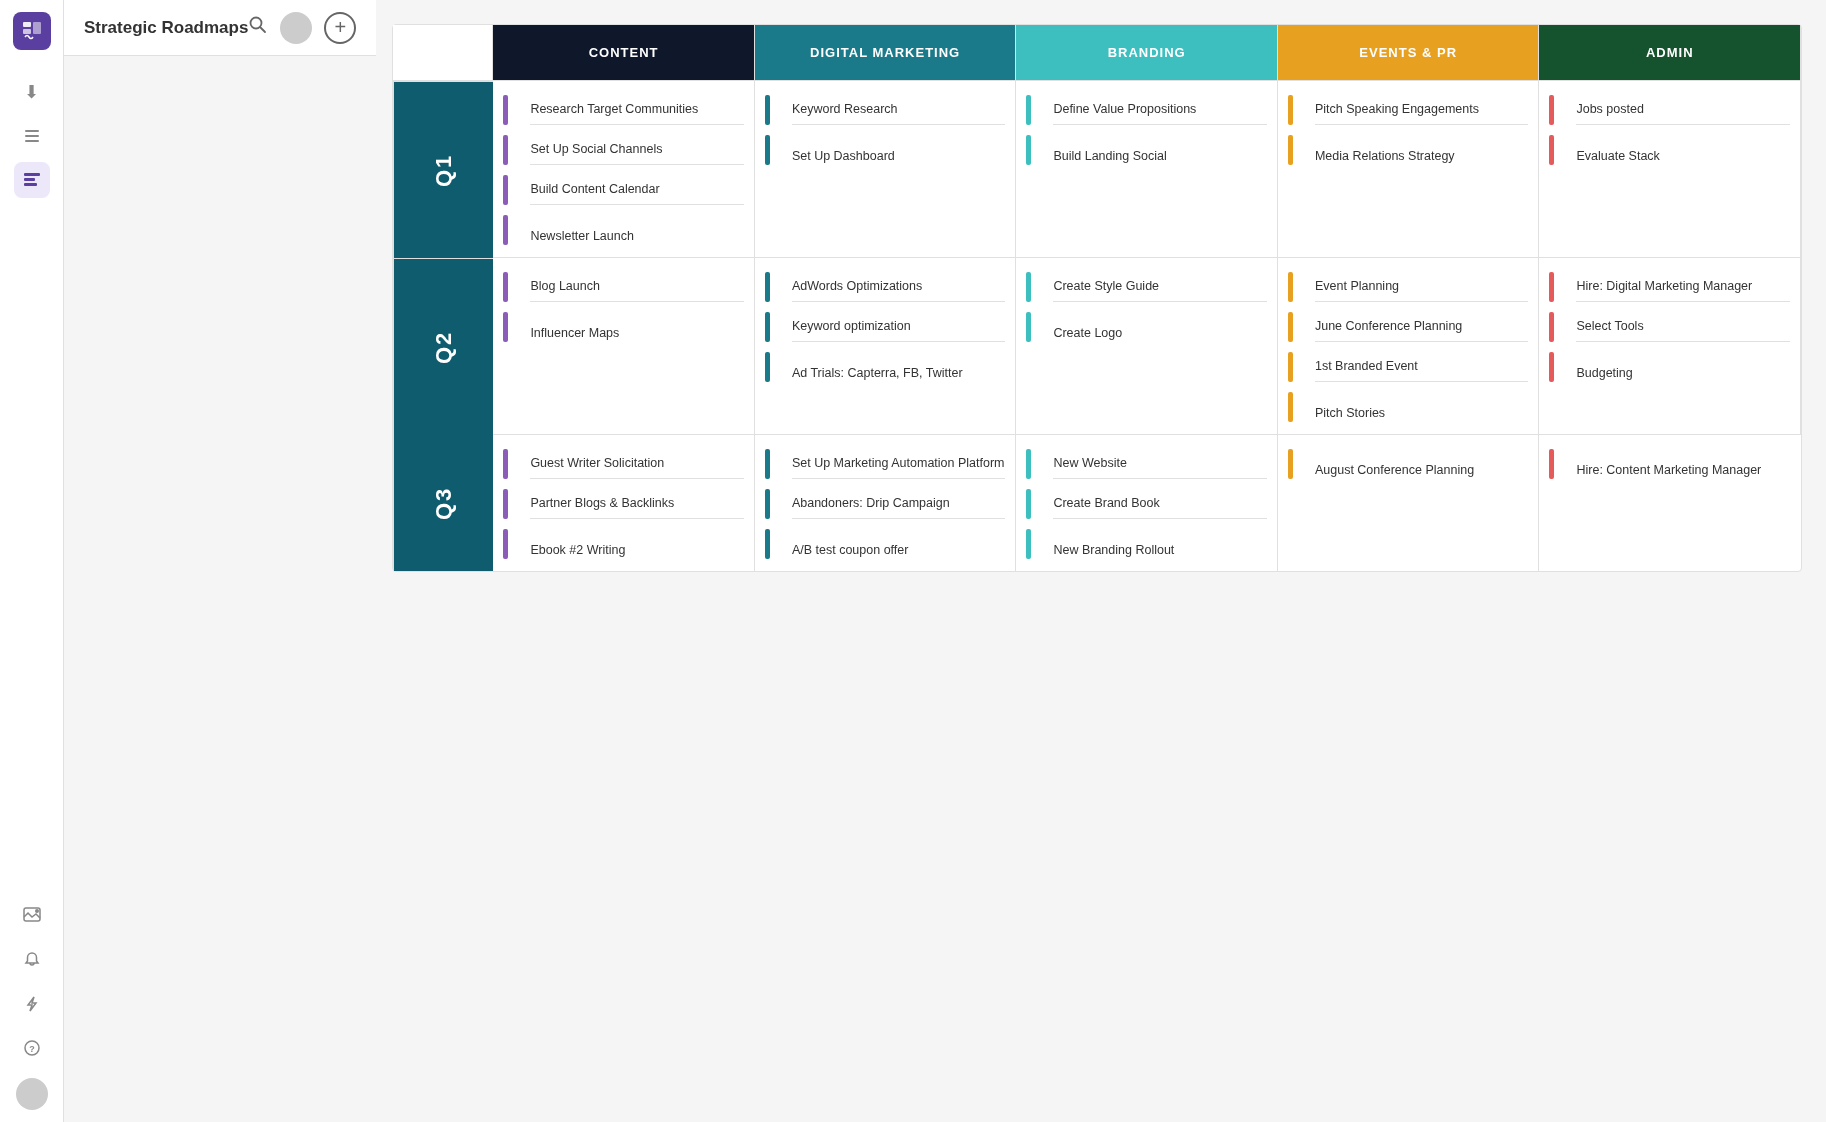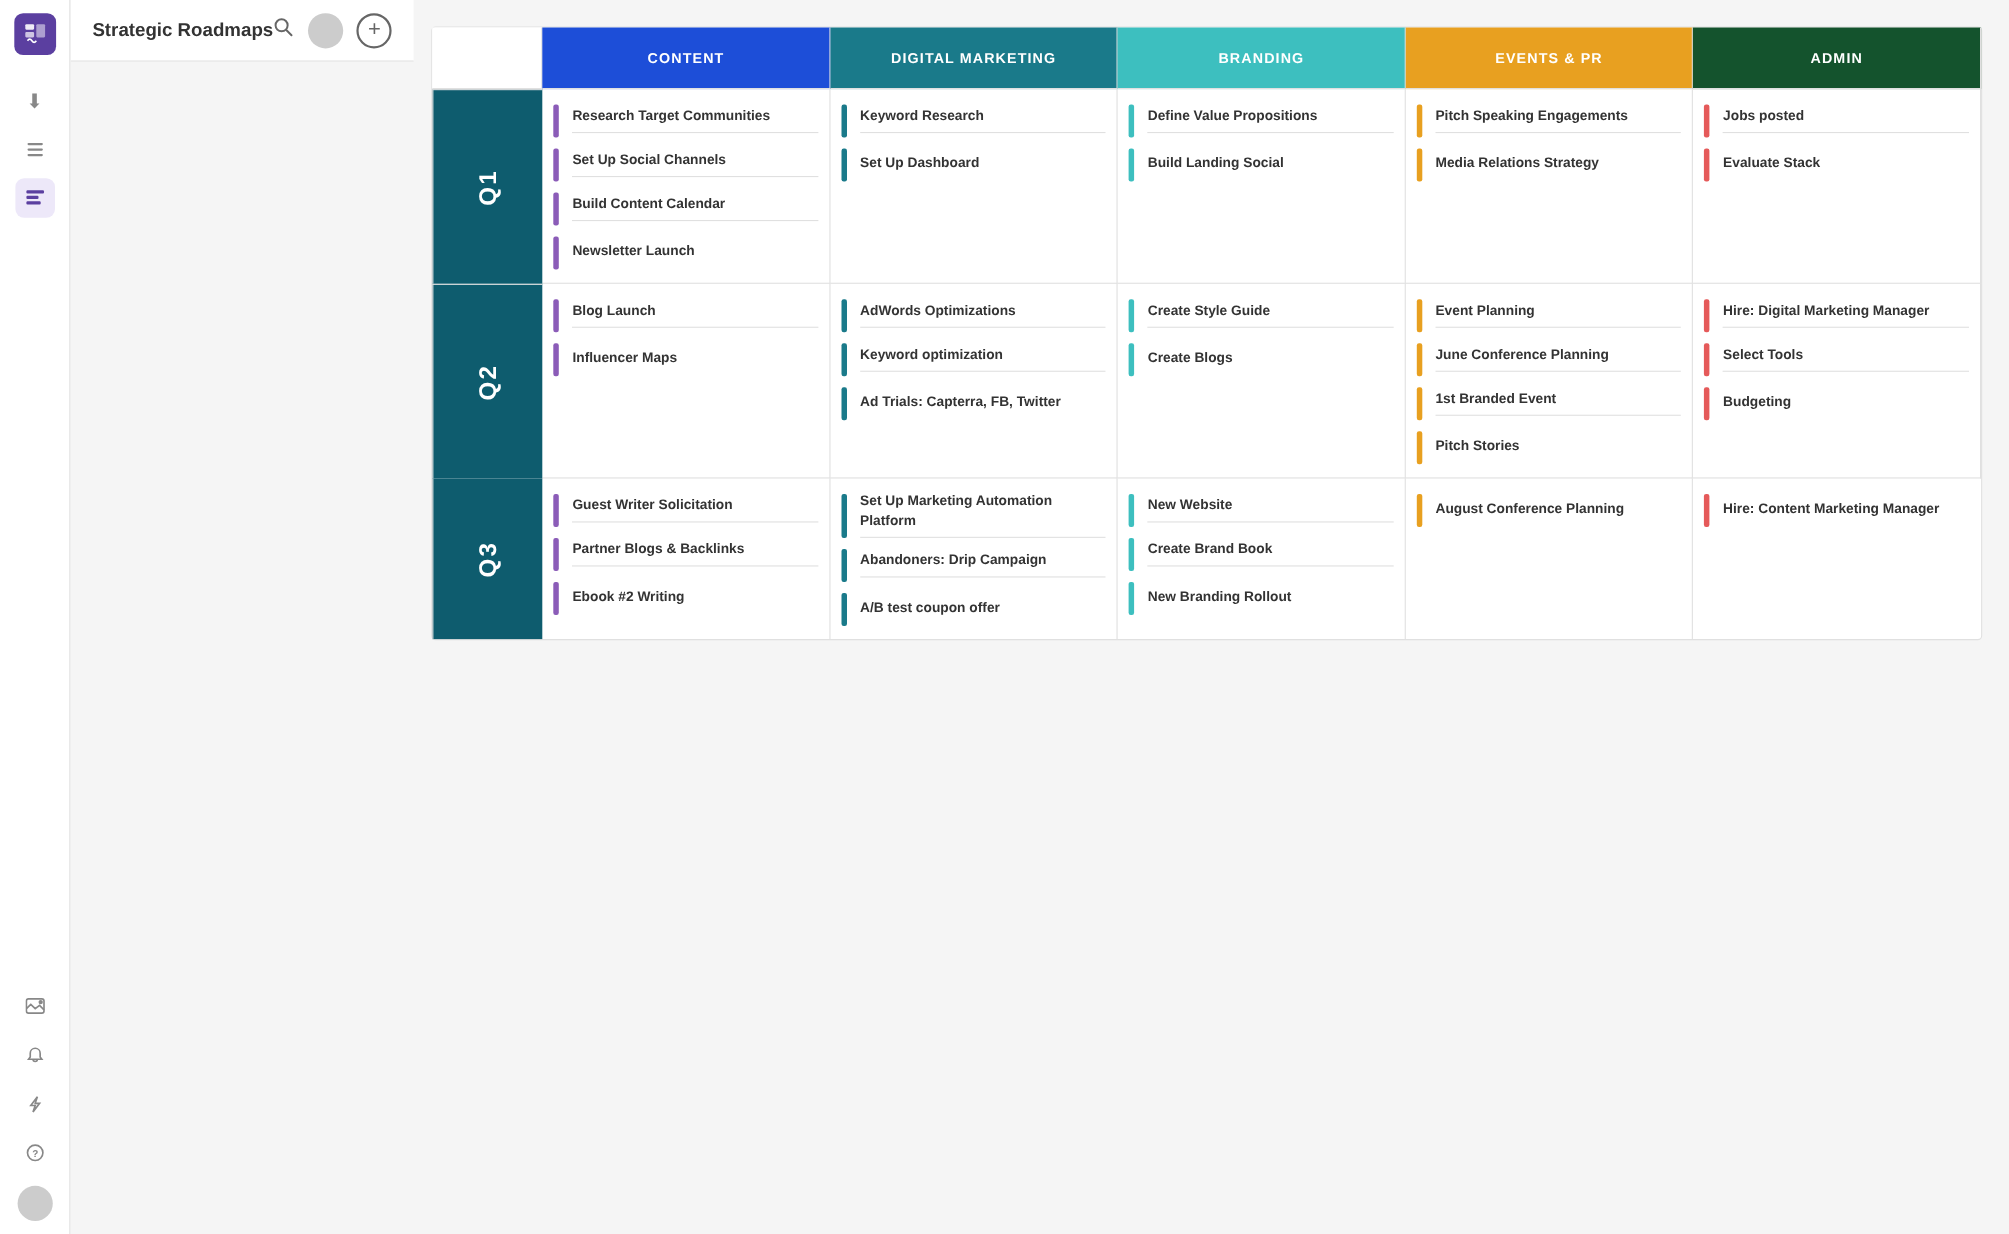--- a/index.html
+++ b/index.html
@@ -149,24 +149,23 @@
       padding: 12px 10px;
       border-right: 1px solid #e0e0e0;
       border-bottom: 1px solid #e0e0e0;
       vertical-align: top;
     }
     .grid-cell:last-child { border-right: none; }
 
     
     .task-item {
       display: flex;
-      align-items: center;
+      align-items: flex-end;
       margin-bottom: 8px;
-      gap: 12px;
-      font-weight: bold;
+      gap: 22px;
     }
     .task-item:last-child { margin-bottom: 0; }
     .task-bar {
       width: 5px;
       min-height: 30px;
       border-radius: 2px;
       flex-shrink: 0;
       margin-top: 2px;
       align-self: stretch;
     }
@@ -251,21 +250,21 @@
       </span>
       <div class="header-avatar"></div>
       <div class="header-add-btn">+</div>
     </div>
   </div>
 
   <div class="roadmap-container">
     <div class="roadmap-grid">
 
       <div class="grid-header-empty"></div>
-      <div class="col-header" style="background-color:#1d4ed8;">CONTENT</div>
+      <div class="col-header" style="background-color:#0f172a;">CONTENT</div>
       <div class="col-header" style="background-color:#1a7a8a;">DIGITAL MARKETING</div>
       <div class="col-header" style="background-color:#3dbfbf;">BRANDING</div>
       <div class="col-header" style="background-color:#e8a020;">EVENTS &amp; PR</div>
       <div class="col-header" style="background-color:#14532d;">ADMIN</div>
 
       <div class="row-label" style="background:#0e5c6e;">Q1</div>
       <div class="grid-cell">
         <div class="task-item">
           <div class="task-bar" style="background:#8b5cb8;"></div>
           <span class="task-text">Research Target Communities</span>
@@ -349,21 +348,21 @@
           <span class="task-text">Ad Trials: Capterra, FB, Twitter</span>
         </div>
       </div>
       <div class="grid-cell">
         <div class="task-item">
           <div class="task-bar" style="background:#3dbfbf;"></div>
           <span class="task-text">Create Style Guide</span>
         </div>
         <div class="task-item">
           <div class="task-bar" style="background:#3dbfbf;"></div>
-          <span class="task-text">Create Blogs</span>
+          <span class="task-text">Create Logo</span>
         </div>
       </div>
       <div class="grid-cell">
         <div class="task-item">
           <div class="task-bar" style="background:#e8a020;"></div>
           <span class="task-text">Event Planning</span>
         </div>
         <div class="task-item">
           <div class="task-bar" style="background:#e8a020;"></div>
           <span class="task-text">June Conference Planning</span>

